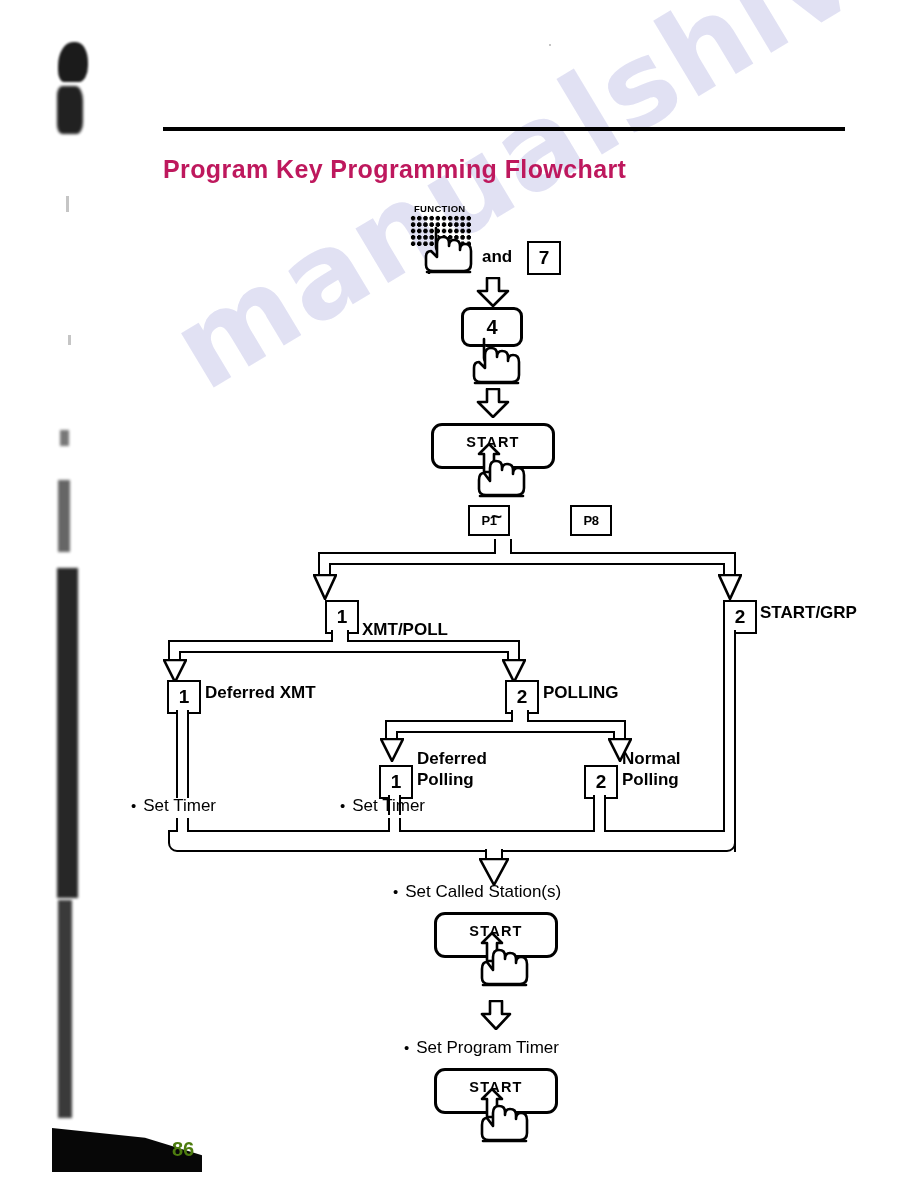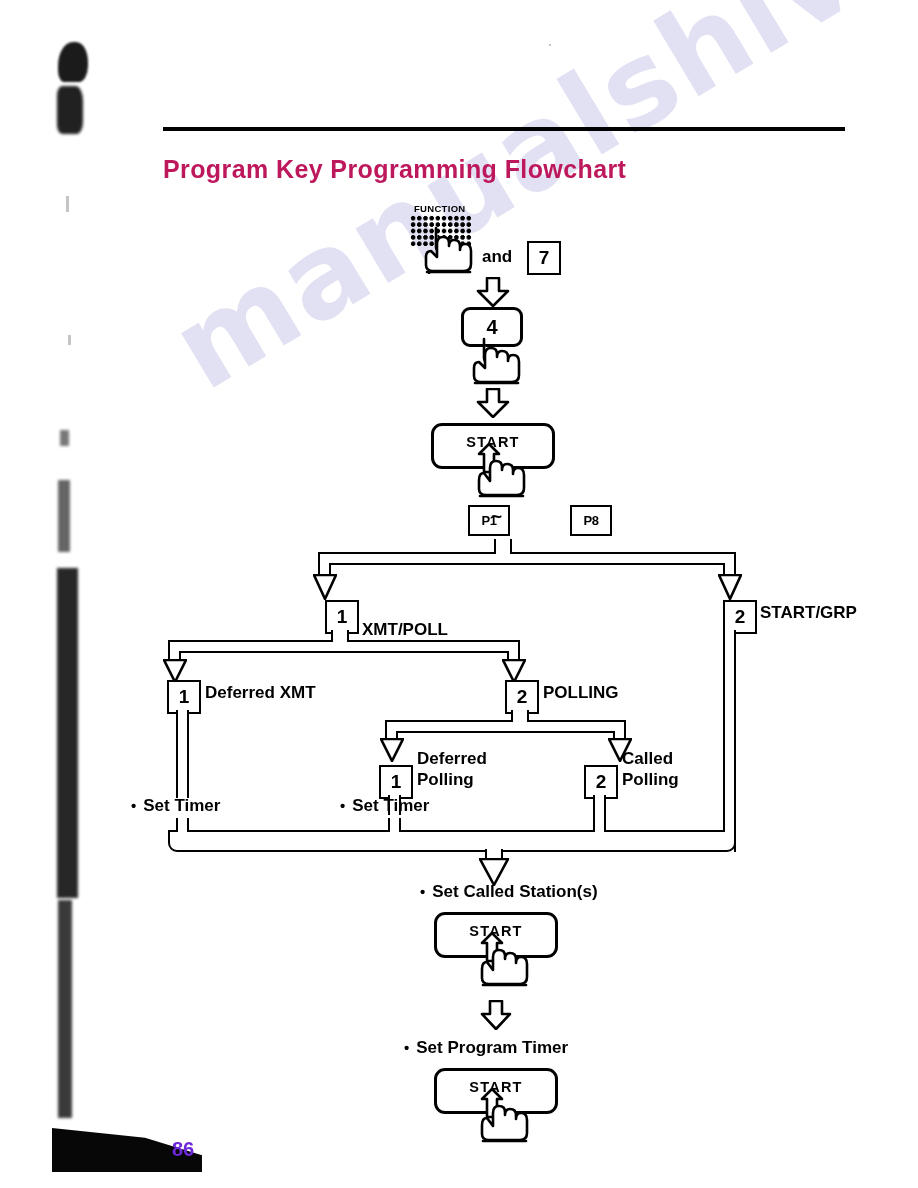--- a/index.html
+++ b/index.html
@@ -50,21 +50,21 @@
 
   
   .rule{position:absolute;left:163px;top:127px;width:682px;height:4px;background:#000;}
   .page-title{
     position:absolute;left:163px;top:155px;
     font-size:25px;font-weight:bold;color:#be185d;
     letter-spacing:.4px;
   }
   .page-num{
     position:absolute;left:172px;top:1138px;
-    font-size:20px;font-weight:bold;color:#6d28d9;
+    font-size:20px;font-weight:bold;color:#4d7c0f;
   }
 
   
   .keybox{
     position:absolute;
     border:2.5px solid #000;
     background:#fff;
     display:flex;align-items:center;justify-content:center;
     font-weight:bold;color:#000;
     font-family:"Liberation Sans", sans-serif;
@@ -82,21 +82,21 @@
   }
   .rkey.small{width:56px;height:34px;font-size:20px;border-radius:9px;}
   .rkey.start{width:118px;height:40px;font-size:14.5px;letter-spacing:1.2px;}
   .rkey.start span{position:relative;top:-4px;}
 
   .label{
     position:absolute;font-size:17px;font-weight:bold;color:#000;
     white-space:nowrap;line-height:20px;
   }
   .bullet-label{
-    position:absolute;font-size:17px;font-weight:bold;color:#000;white-space:nowrap;
+    position:absolute;font-size:17px;font-weight:normal;color:#000;white-space:nowrap;
   }
   .bullet-label::before{content:"\2022";margin-right:7px;font-size:15px;}
 
   
   .darrow{position:absolute;}
   .darrow svg{display:block;}
 
   
   .pipe{position:absolute;box-sizing:border-box;border:2px solid #000;background:#fff;}
 
@@ -276,21 +276,21 @@
     <svg width="24" height="24" viewBox="0 0 24 24">
       <path d="M1 1 L23 1 L12 23 Z" fill="#fff" stroke="#000" stroke-width="2.6" stroke-linejoin="round"></path>
     </svg>
   </div>
 
   <div class="keybox sq" style="left:379px;top:765px;">1</div>
   <div class="label" style="left:417px;top:749px;">Deferred</div>
   <div class="label" style="left:417px;top:770px;">Polling</div>
 
   <div class="keybox sq" style="left:584px;top:765px;">2</div>
-  <div class="label" style="left:622px;top:749px;">Called</div>
+  <div class="label" style="left:622px;top:749px;">Normal</div>
   <div class="label" style="left:622px;top:770px;">Polling</div>
 
   <div class="pipe" style="left:388px;top:795px;width:13px;height:20px;border-top:none;border-bottom:none;"></div>
 
   <div class="pipe" style="left:593px;top:795px;width:13px;height:57px;border-top:none;border-bottom:none;"></div>
 
   <div class="bullet-label" style="left:131px;top:796px;">Set Timer</div>
   <div class="bullet-label" style="left:340px;top:796px;">Set Timer</div>
 
   <div class="pipe" style="left:176px;top:818px;width:13px;height:15px;border-top:none;border-bottom:none;"></div>
@@ -304,21 +304,21 @@
   <div style="position:absolute;left:725px;top:828px;width:9px;height:6px;background:#fff;"></div>
 
   <div class="pipe" style="left:485px;top:849px;width:18px;height:14px;border-top:none;"></div>
   <div style="position:absolute;left:487px;top:847px;width:14px;height:5px;background:#fff;"></div>
   <div class="darrow" style="left:479px;top:858px;">
     <svg width="30" height="28" viewBox="0 0 30 28">
       <path d="M1 1 L29 1 L15 27 Z" fill="#fff" stroke="#000" stroke-width="2.6" stroke-linejoin="round"></path>
     </svg>
   </div>
 
-  <div class="bullet-label" style="left:420px;top:882px;">Set Called Station(s)</div>
+  <div class="bullet-label" style="left:393px;top:882px;">Set Called Station(s)</div>
 
   <div class="rkey start" style="left:434px;top:912px;">
     <span>START</span>
   </div>
   <div class="hand" style="left:475px;top:931px;">
     <svg width="70" height="56" viewBox="0 0 70 56">
       <path d="M17 2 L27 12 L22 12 L22 30 L12 30 L12 12 L7 12 Z" fill="#fff" stroke="#000" stroke-width="2.6" stroke-linejoin="round"></path>
       <g fill="#fff" stroke="#000" stroke-width="2.6" stroke-linejoin="round" stroke-linecap="round">
         <path d="M12 31 Q7 31 7 38 L7 47 Q7 53 14 53 L45 53 Q52 53 52 46 L52 33 Q52 26 46 26 Q41 26 41 32
                  L41 28 Q41 22 35 22 Q30 22 30 28 L30 25 Q30 19 24 19 Q18 19 18 26 L18 39 Z"></path>

